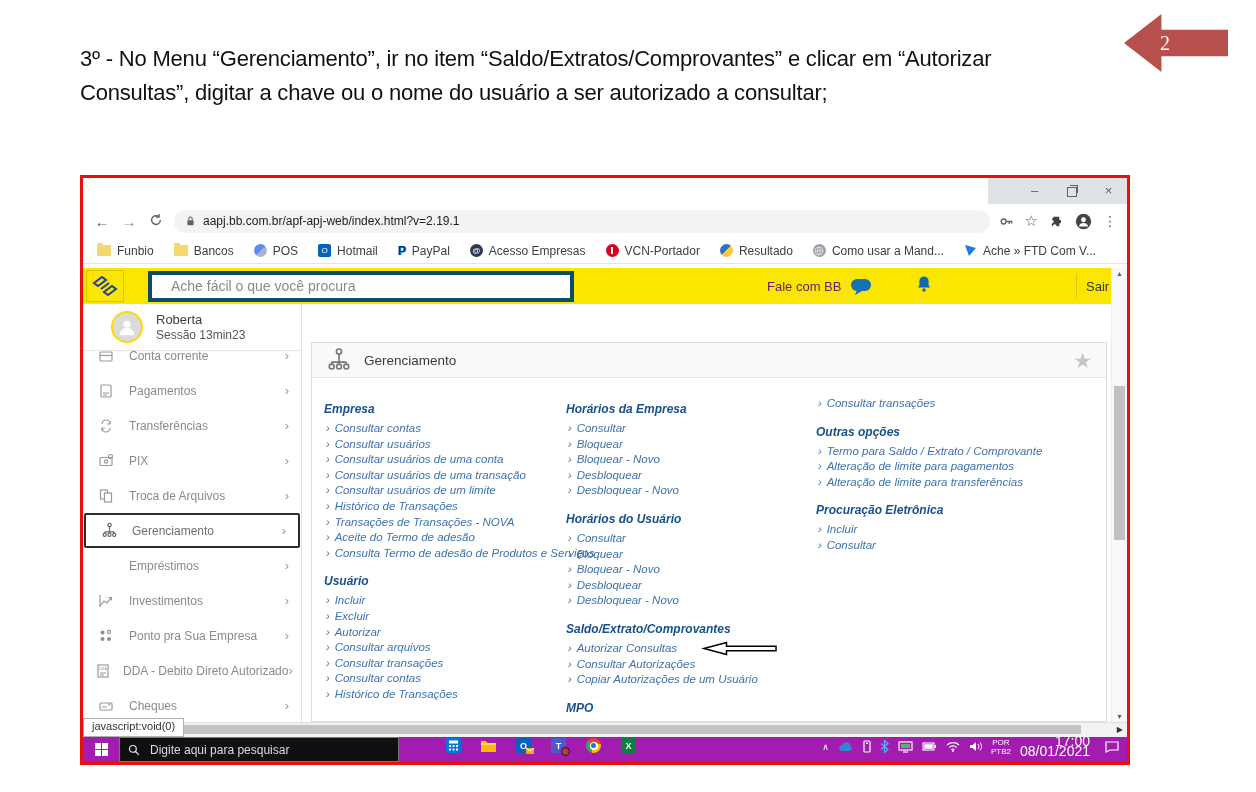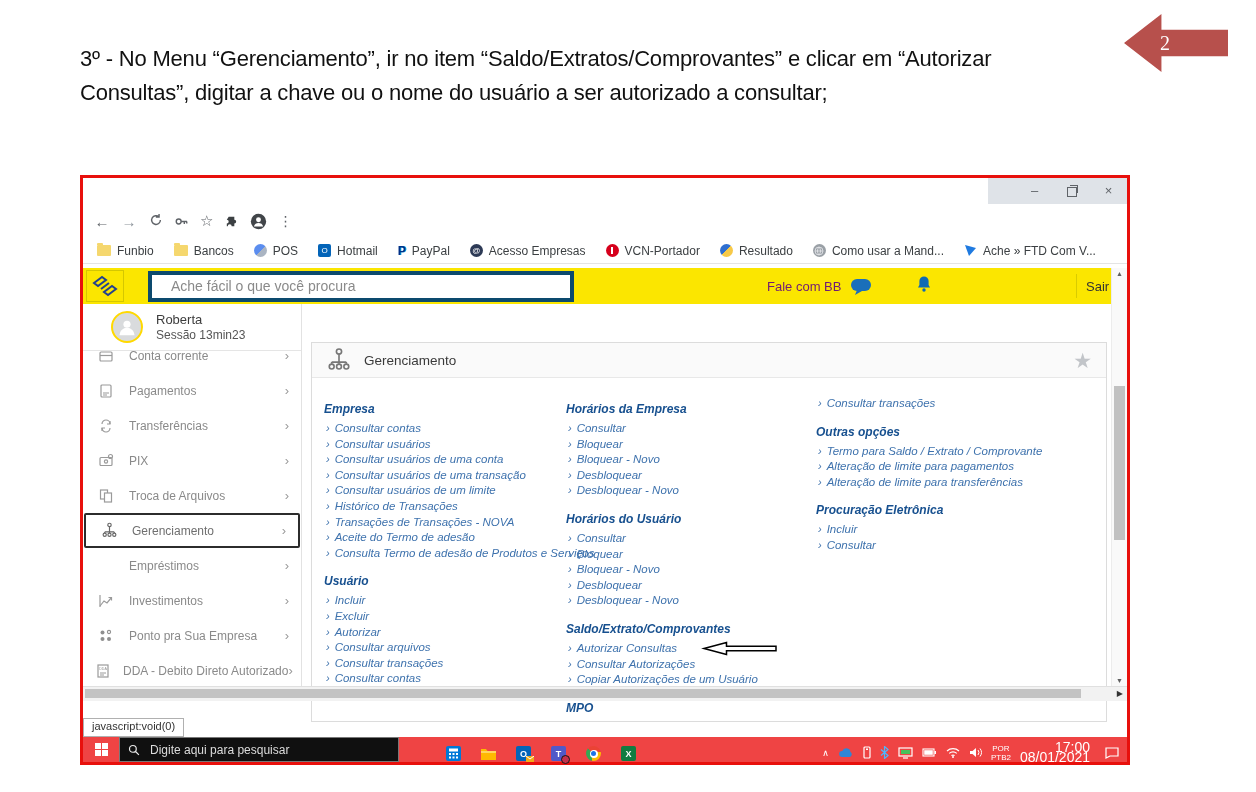--- a/index.html
+++ b/index.html
@@ -76,21 +76,21 @@
   .v-scroll{position:absolute;top:0;right:0;bottom:0;width:15px;background:#f9f9f9;border-left:1px solid #ececec;z-index:5;}
   .vs-ar{position:absolute;left:0;width:15px;text-align:center;font-size:7px;color:#606060;}
   .vs-thumb{position:absolute;left:2px;right:2px;top:118px;height:154px;background:#c1c1c1;}
 
   .h-scroll{height:14px;background:#f2f2f2;border-top:1px solid #e0e0e0;position:relative;flex:0 0 auto;}
   .h-thumb{position:absolute;left:2px;top:2px;height:9px;width:calc(100% - 48px);background:#c3c3c3;}
   .h-ar{position:absolute;right:4px;top:0;font-size:8px;color:#333;line-height:13px;}
   .status-tip{position:absolute;left:0;bottom:25px;height:16px;background:#fff;border:1px solid #b0b0b0;font-size:11px;color:#333;padding:1px 8px 0;z-index:7;white-space:nowrap;}
 
   
-  .taskbar{height:25px;background:#ef4444;display:flex;align-items:flex-end;flex:0 0 auto;position:relative;margin-top:36px;}
+  .taskbar{height:25px;background:#a21caf;display:flex;align-items:flex-start;flex:0 0 auto;position:relative;}
   .start{width:36px;height:25px;display:flex;align-items:center;justify-content:center;}
   .tsearch{width:262px;height:23px;background:#101010;border:1px solid #787878;display:flex;align-items:center;gap:8px;padding:0 8px;}
   .tsearch input{background:transparent;border:none;outline:none;color:#e8e8e8;font-size:12px;width:200px;font-family:"Liberation Sans",sans-serif;}
   .tsearch input::placeholder{color:#dcdcdc;}
   .ticons{display:flex;gap:18px;margin-left:46px;align-items:center;}
   .tic{width:17px;height:17px;display:flex;align-items:center;justify-content:center;position:relative;}
   .ic-sq{width:15px;height:15px;display:flex;align-items:center;justify-content:center;color:#fff;font-weight:bold;font-size:9px;}
   .ic-chrome{width:15px;height:15px;border-radius:50%;background:conic-gradient(from -45deg,#ea4335 0 120deg,#fbbc05 120deg 240deg,#34a853 240deg 360deg);display:flex;align-items:center;justify-content:center;}
   .ic-chrome .w{width:8px;height:8px;border-radius:50%;background:#fff;display:flex;align-items:center;justify-content:center;}
   .ic-chrome .b{width:5px;height:5px;border-radius:50%;background:#1a73e8;}
@@ -120,20 +120,27 @@
   </div>
 
   <div class="toolbar">
     <span class="nav-ic">←</span>
     <span class="nav-ic fwd">→</span>
     <span class="nav-ic">
       <svg width="14" height="14" viewBox="0 0 16 16">
           <path d="M13 8a5 5 0 1 1-1.5-3.5M11.5 1v3.7H7.8" fill="none" stroke="#5f6368" stroke-width="1.6"></path>
         </svg>
     </span>
+    <div class="urlbar">
+      <svg width="11" height="12" viewBox="0 0 16 16">
+          <rect x="3.5" y="7" width="9" height="7" rx="1" fill="#5f6368"></rect>
+          <path d="M5.5 7V4.8a2.5 2.5 0 0 1 5 0V7" fill="none" stroke="#5f6368" stroke-width="1.5"></path>
+        </svg>
+      <span>aapj.bb.com.br/apf-apj-web/index.html?v=2.19.1</span>
+    </div>
     <div class="tb-right">
       <svg width="15" height="15" viewBox="0 0 16 16">
           <circle cx="5" cy="8" r="2.6" fill="none" stroke="#5f6368" stroke-width="1.5"></circle>
           <path d="M7.6 8h6.2M11 8v2.6M13.6 8v2" fill="none" stroke="#5f6368" stroke-width="1.5"></path>
         </svg>
       <span style="font-size:15px">☆</span>
       <svg width="15" height="15" viewBox="0 0 16 16">
           <path d="M5 3h6v3a2 2 0 0 1 0 4v3H8.2a2 2 0 0 0-4.2 0H3v-3a2 2 0 0 0 0-4z" fill="#3c4043"></path>
         </svg>
       <svg width="17" height="17" viewBox="0 0 16 16">

